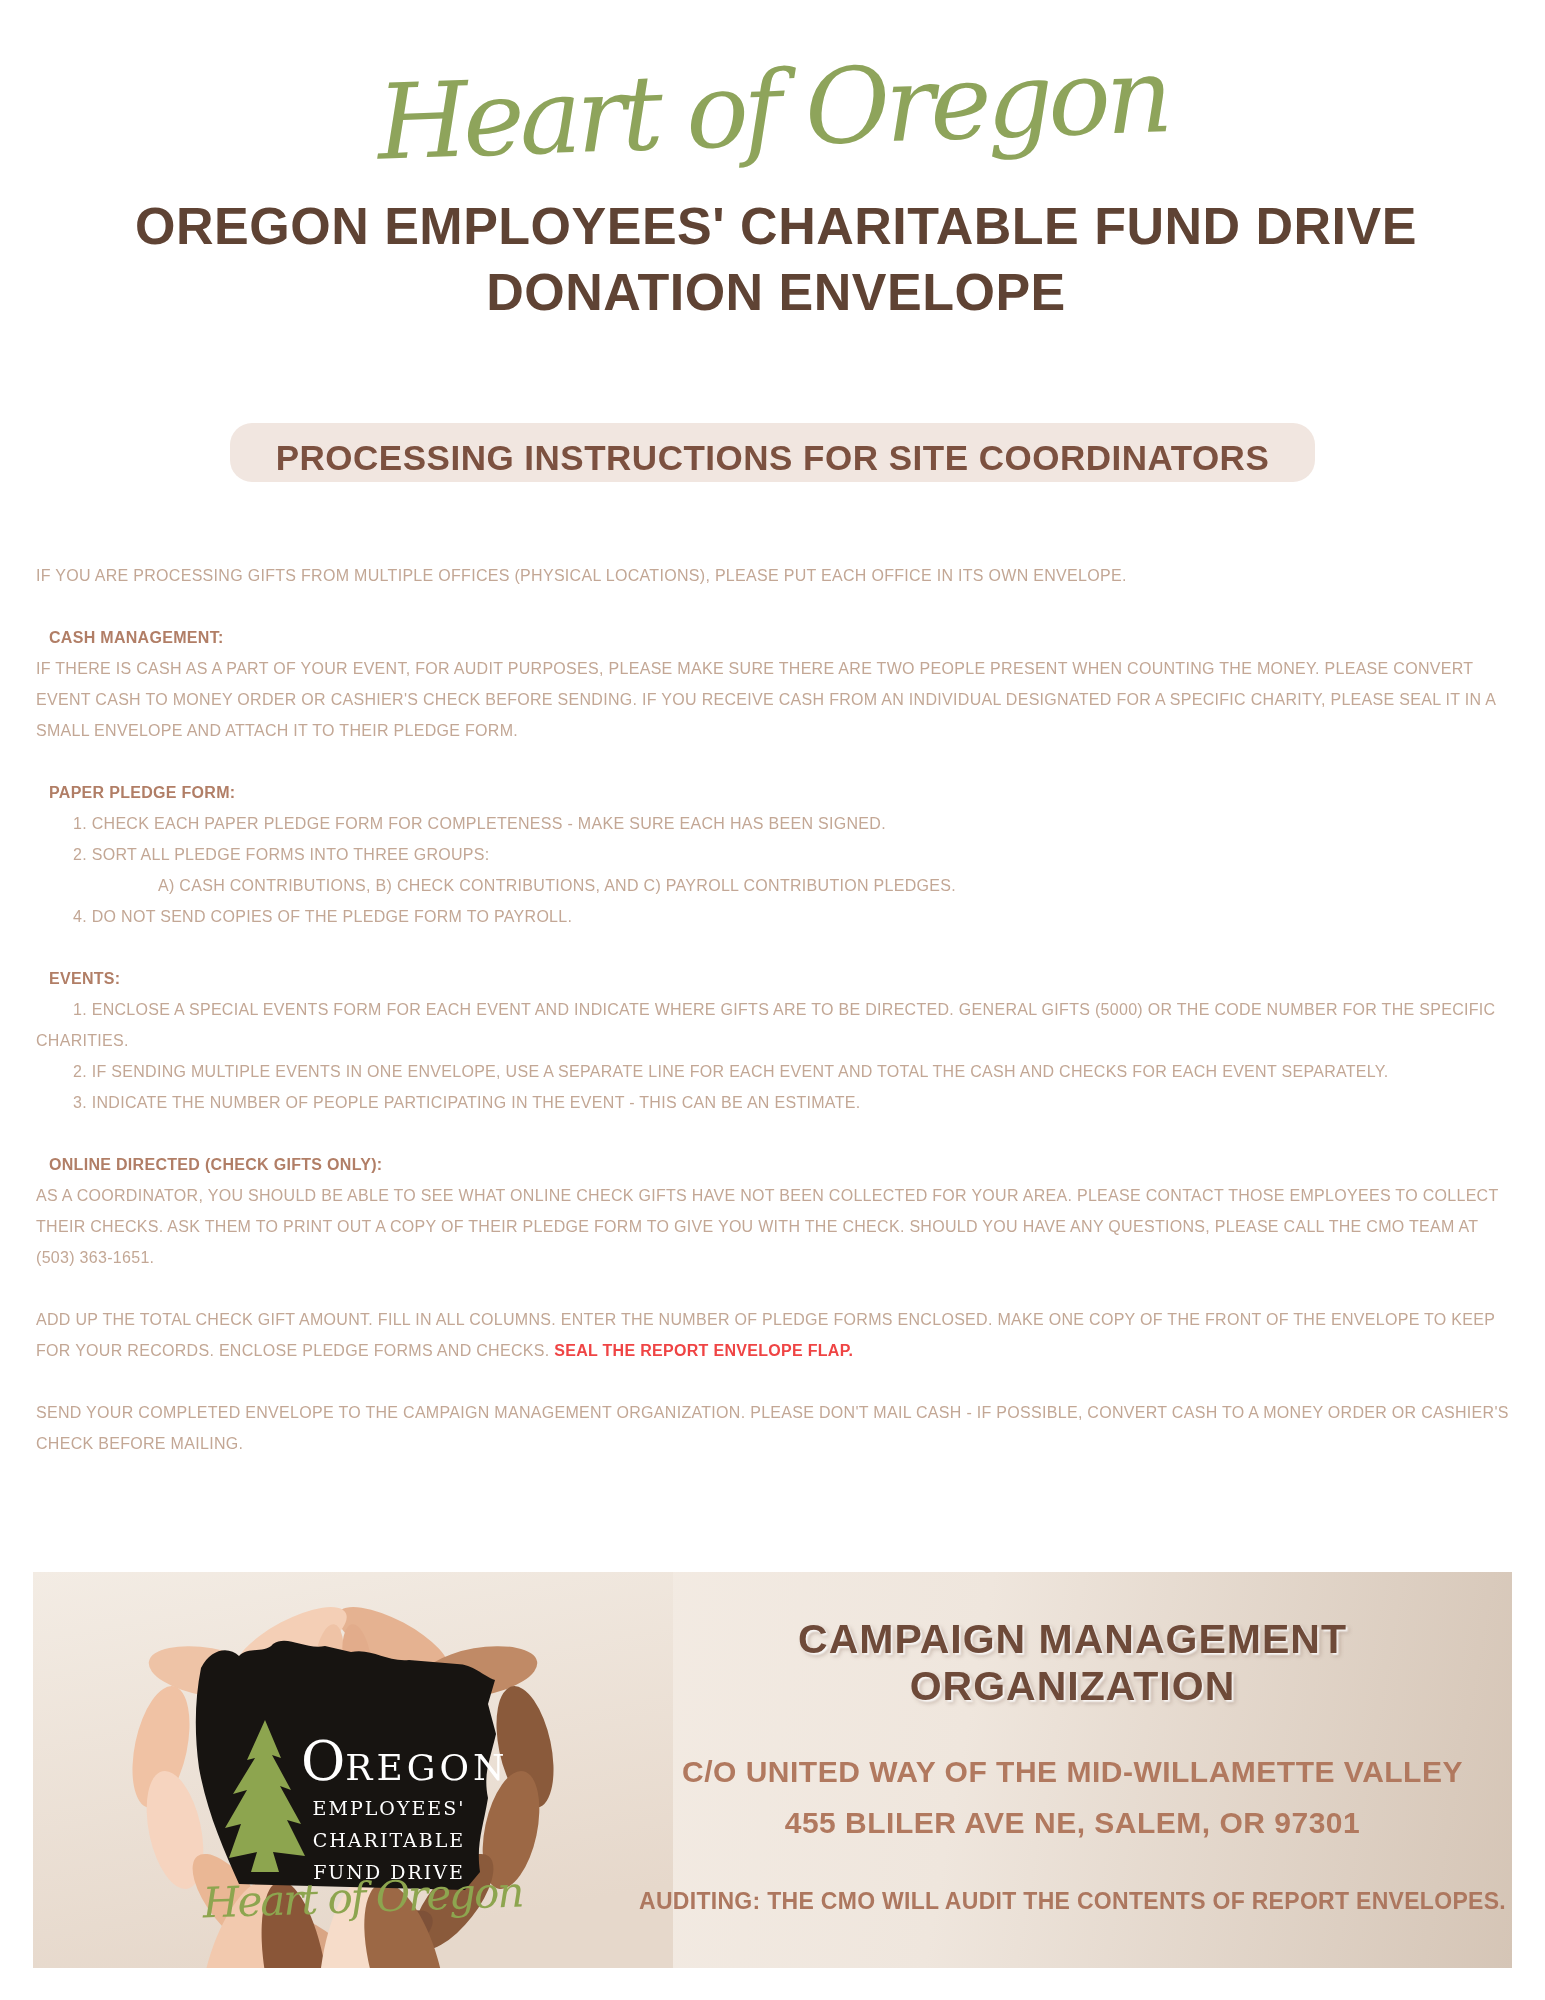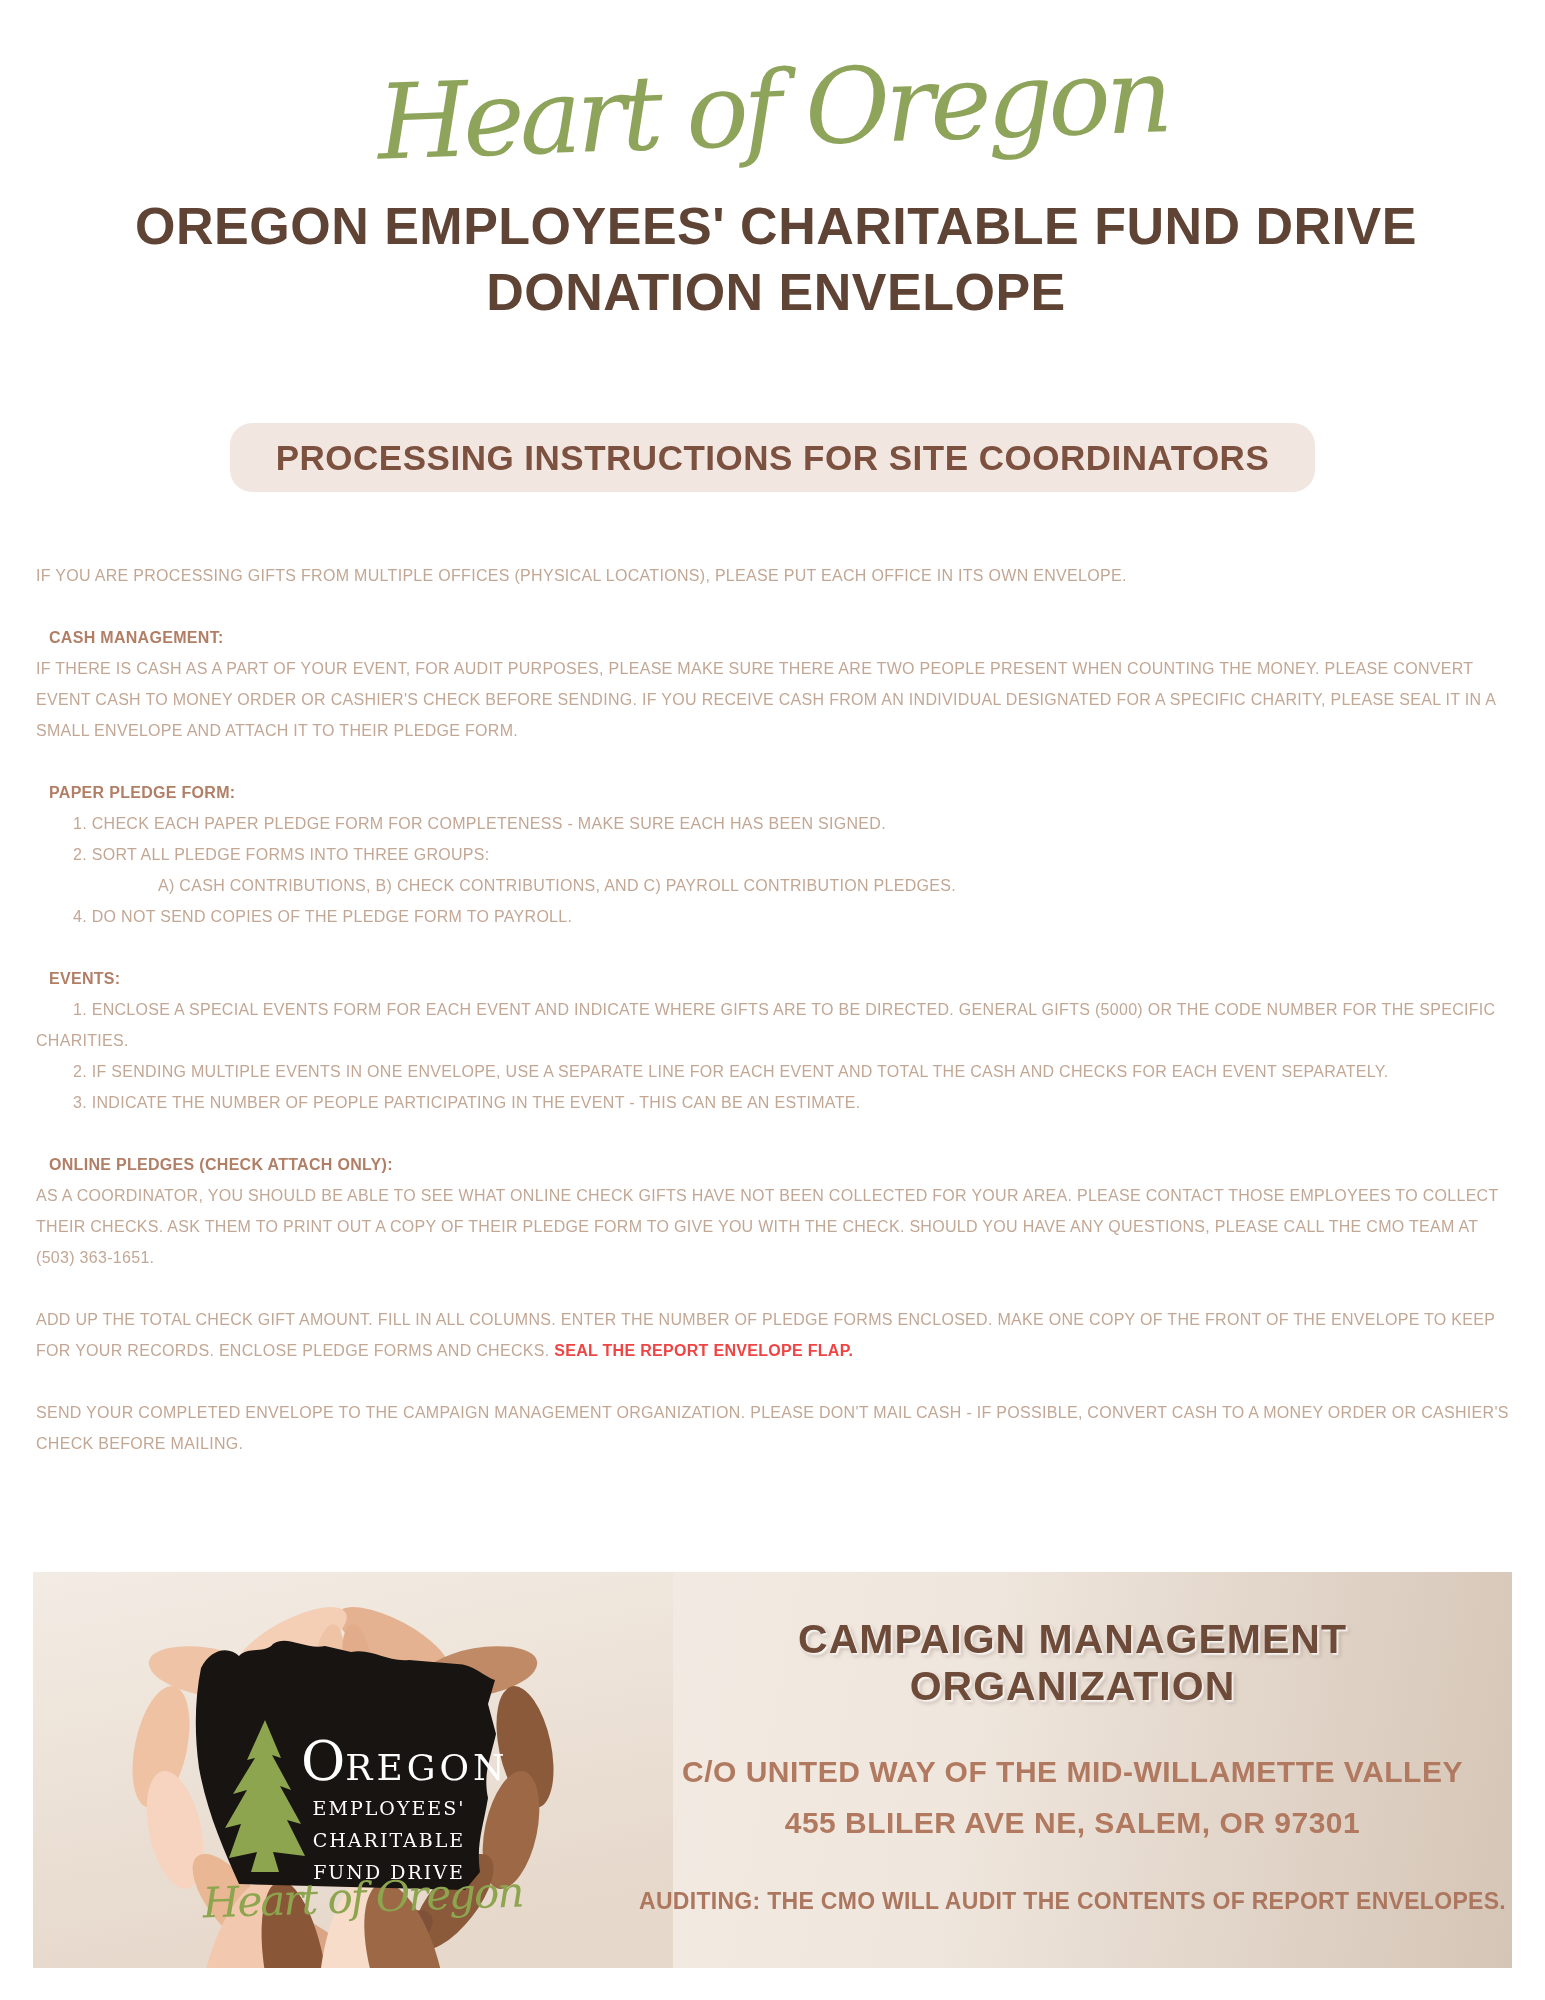--- a/index.html
+++ b/index.html
@@ -10,21 +10,21 @@
   .script-logo{position:absolute;top:14px;left:0;right:0;height:190px;text-align:center;
         font-family:"DejaVu Serif",serif;font-style:italic;font-size:104px;line-height:190px;
         color:#8ea45b;letter-spacing:-5px;transform:rotate(-2deg);}
   .title{position:absolute;left:7px;right:0;text-align:center;font-weight:800;color:#5f4334;
         font-size:52px;letter-spacing:0.5px;}
   .title1{top:196px;}
   .title2{top:262px;}
 
   
   .pill-row{position:absolute;top:423px;left:0;right:0;text-align:center;}
-  .pill{display:inline-block;background:#f1e6e0;border-radius:22px;height:69px;line-height:69px;
+  .pill{display:inline-block;background:#f1e6e0;border-radius:22px;height:59px;line-height:69px;
         padding:0 46px;font-size:35px;font-weight:800;color:#7c5140;letter-spacing:0.5px;}
 
   
   .content{position:absolute;top:560px;left:36px;width:1474px;font-size:16px;line-height:31px;
         color:#c3a795;letter-spacing:0.3px;}
   .block{margin-bottom:31px;}
   .sec-h{font-weight:bold;color:#b17e66;margin-left:13px;}
   .indent1{text-indent:37px;}
   .indent2{text-indent:122px;}
   .bold-end{font-weight:bold;color:#ef4444;}
@@ -70,21 +70,21 @@
     </div>
 
     <div class="block">
       <div class="sec-h">EVENTS:</div>
       <div class="indent1">1. ENCLOSE A SPECIAL EVENTS FORM FOR EACH EVENT AND INDICATE WHERE GIFTS ARE TO BE DIRECTED. GENERAL GIFTS (5000) OR THE CODE NUMBER FOR THE SPECIFIC CHARITIES.</div>
       <div class="indent1">2. IF SENDING MULTIPLE EVENTS IN ONE ENVELOPE, USE A SEPARATE LINE FOR EACH EVENT AND TOTAL THE CASH AND CHECKS FOR EACH EVENT SEPARATELY.</div>
       <div class="indent1">3. INDICATE THE NUMBER OF PEOPLE PARTICIPATING IN THE EVENT - THIS CAN BE AN ESTIMATE.</div>
     </div>
 
     <div class="block">
-      <div class="sec-h">ONLINE PLEDGES (CHECK ATTACH ONLY):</div>
+      <div class="sec-h">ONLINE DIRECTED (CHECK GIFTS ONLY):</div>
       <div>AS A COORDINATOR, YOU SHOULD BE ABLE TO SEE WHAT ONLINE CHECK GIFTS HAVE NOT BEEN COLLECTED FOR YOUR AREA. PLEASE CONTACT THOSE EMPLOYEES TO COLLECT THEIR CHECKS. ASK THEM TO PRINT OUT A COPY OF THEIR PLEDGE FORM TO GIVE YOU WITH THE CHECK. SHOULD YOU HAVE ANY QUESTIONS, PLEASE CALL THE CMO TEAM AT (503) 363-1651.</div>
     </div>
 
     <div class="block">
       <span>ADD UP THE TOTAL CHECK GIFT AMOUNT. FILL IN ALL COLUMNS. ENTER THE NUMBER OF PLEDGE FORMS ENCLOSED. MAKE ONE COPY OF THE FRONT OF THE ENVELOPE TO KEEP FOR YOUR RECORDS. ENCLOSE PLEDGE FORMS AND CHECKS. </span><span class="bold-end">SEAL THE REPORT ENVELOPE FLAP.</span>
     </div>
 
     <div class="block">SEND YOUR COMPLETED ENVELOPE TO THE CAMPAIGN MANAGEMENT ORGANIZATION. PLEASE DON'T MAIL CASH - IF POSSIBLE, CONVERT CASH TO A MONEY ORDER OR CASHIER'S CHECK BEFORE MAILING.</div>
   </div>
 

